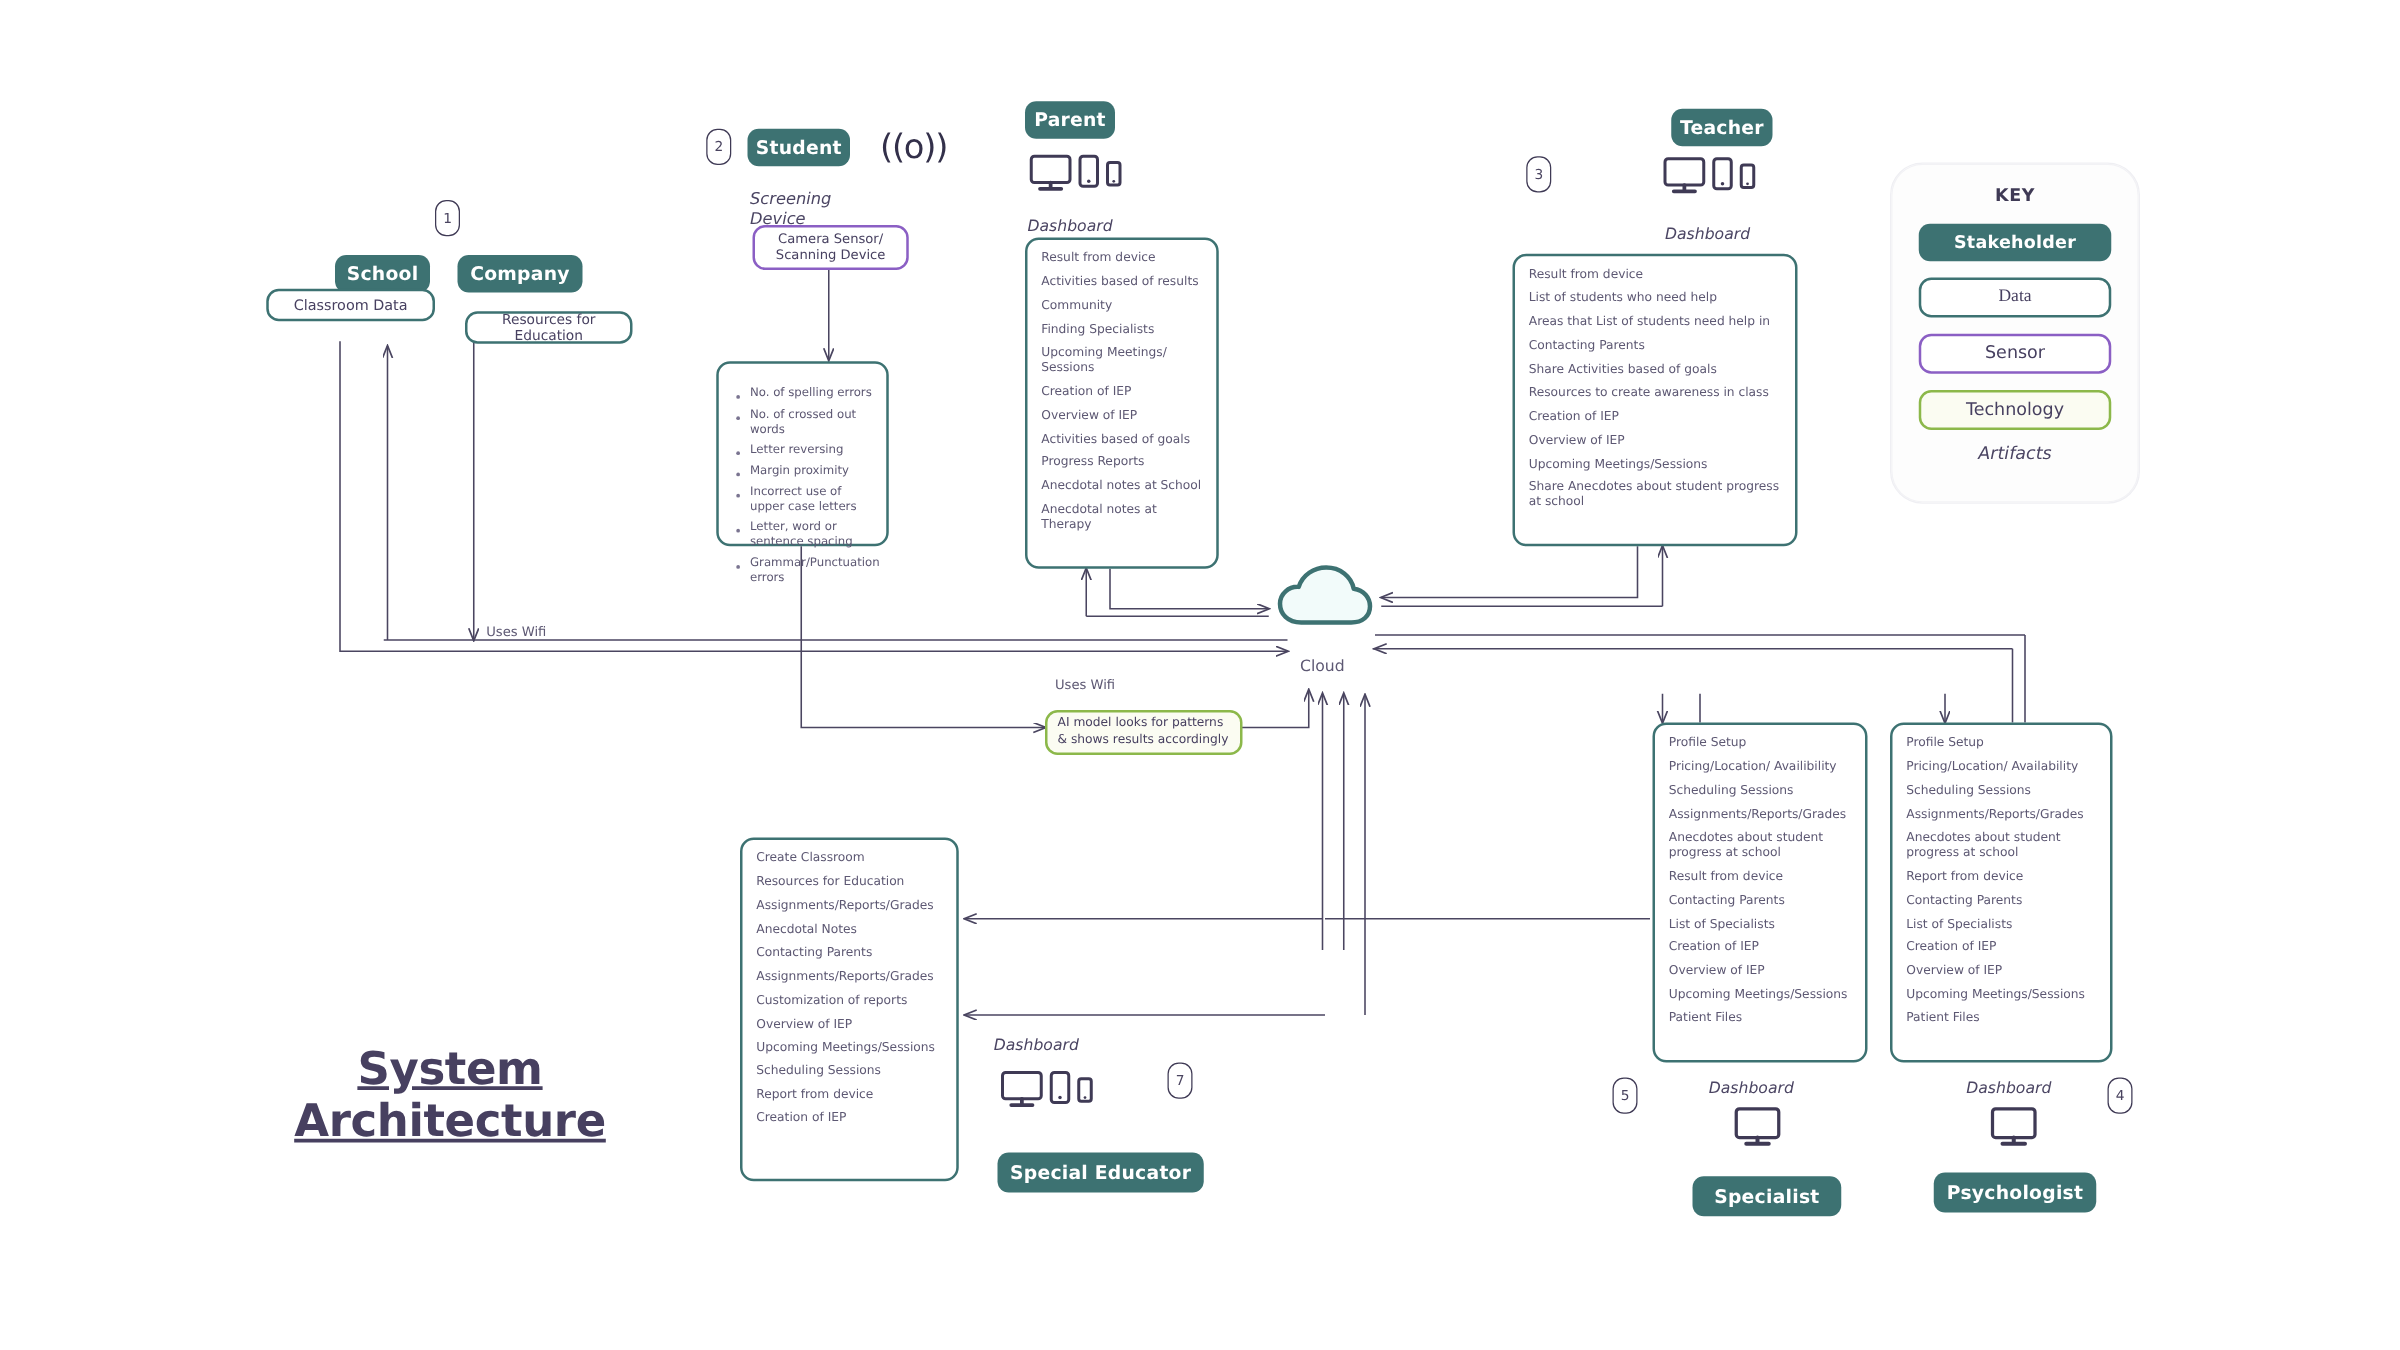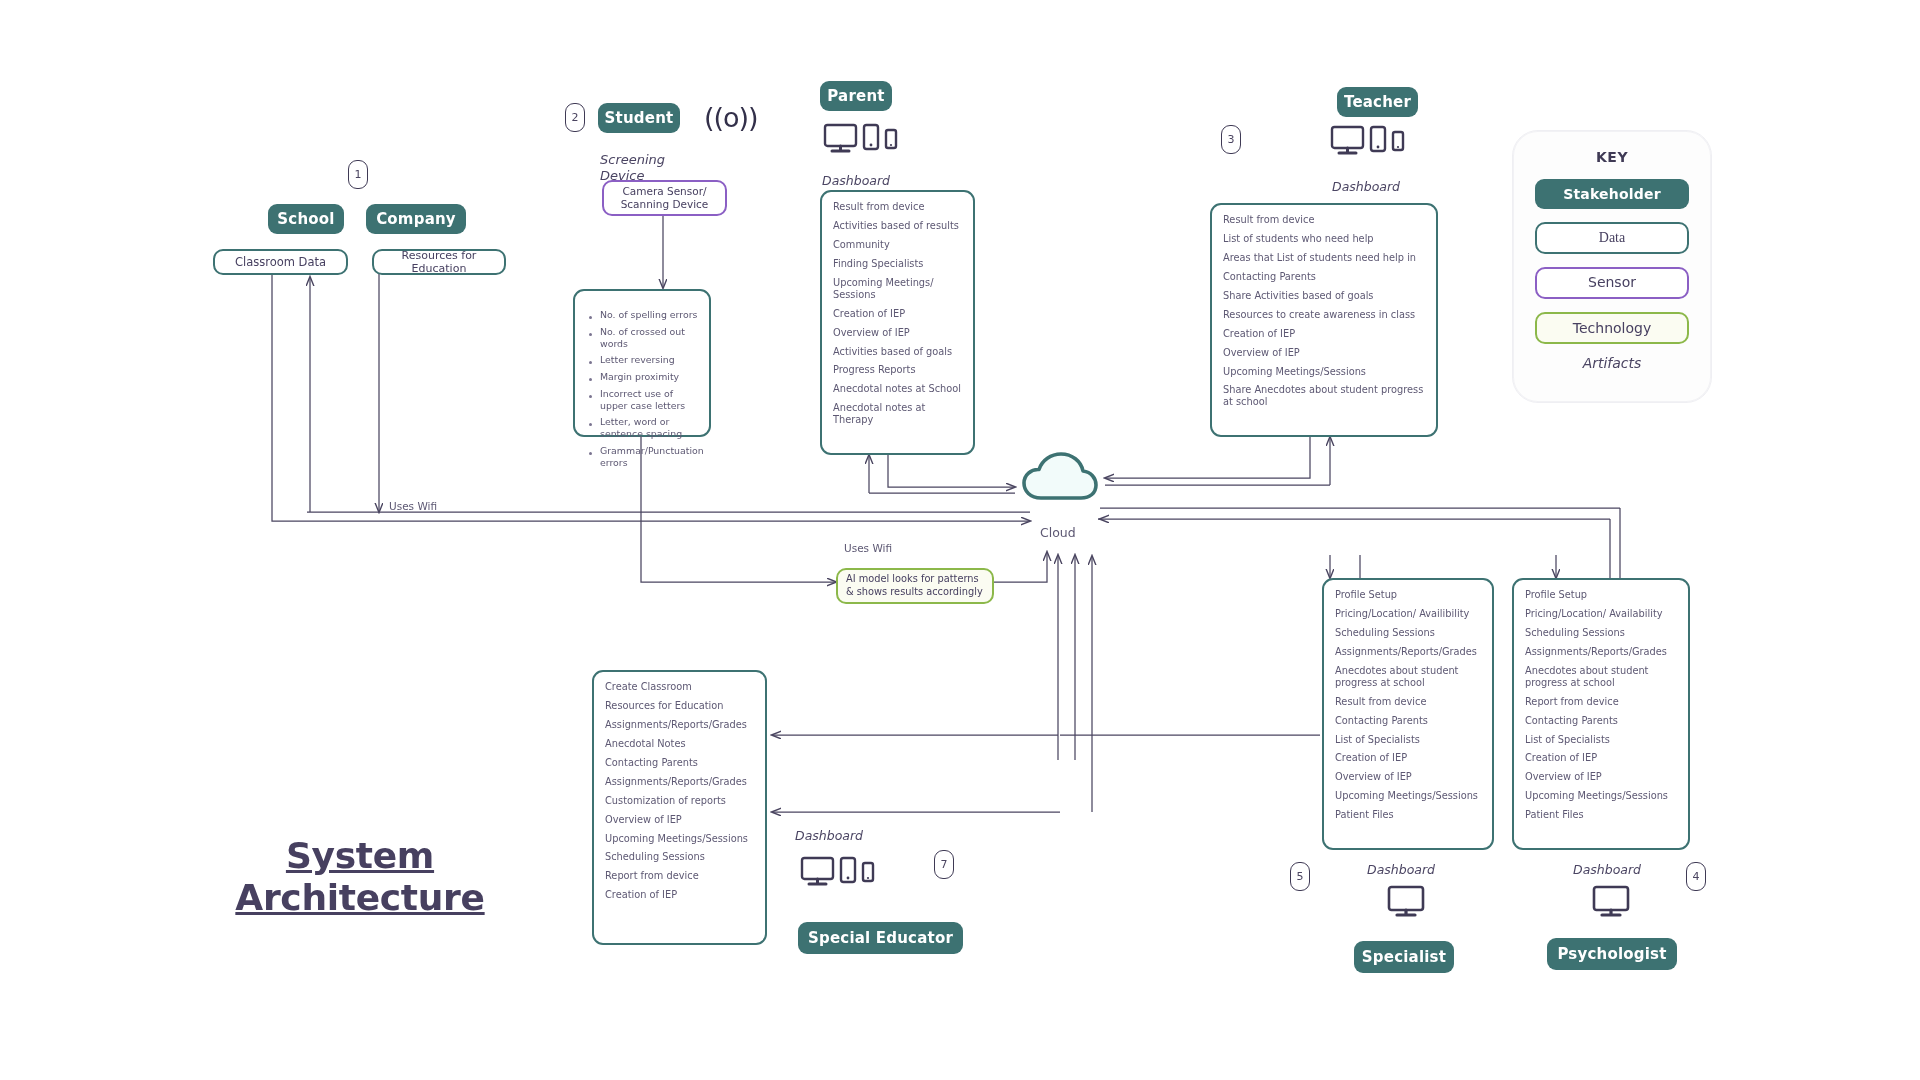--- a/index.html
+++ b/index.html
@@ -160,21 +160,21 @@
   <div class="abs badge" style="left:1290px;top:862px;width:20px;height:29px;">
     <span>5</span>
   </div>
   <div class="abs badge" style="left:1686px;top:862px;width:20px;height:29px;">
     <span>4</span>
   </div>
 
   <div class="abs stake" style="left:268px;top:204px;width:76px;height:30px;font-size:15px;">
     <span>School</span>
   </div>
-  <div class="abs data-box" style="left:213px;top:249px;width:135px;height:26px;font-size:11.5px;">
+  <div class="abs data-box" style="left:213px;top:231px;width:135px;height:26px;font-size:11.5px;">
     <span>Classroom Data</span>
   </div>
 
   <div class="abs stake" style="left:366px;top:204px;width:100px;height:30px;font-size:15px;">
     <span>Company</span>
   </div>
   <div class="abs data-box" style="left:372px;top:249px;width:134px;height:26px;font-size:11px;">
     <span>Resources for Education</span>
   </div>
 
@@ -344,21 +344,21 @@
     <span>Dashboard</span>
   </div>
   <div class="abs" style="left:1387px;top:884px;width:40px;height:34px;">
     <svg width="40" height="34" viewBox="0 0 40 34">
       <g fill="none" stroke="#3f3a55" stroke-width="2.6">
         <rect x="2" y="3" width="34" height="23" rx="2.5"></rect>
         <path d="M19,26 L19,30 M10,31 L28,31" stroke-linecap="round" stroke-width="3.2"></path>
       </g>
     </svg>
   </div>
-  <div class="abs stake" style="left:1354px;top:941px;width:100px;height:32px;font-size:15px;">
+  <div class="abs stake" style="left:1354px;top:941px;width:119px;height:32px;font-size:15px;">
     <span>Specialist</span>
   </div>
 
   <div class="abs panel" style="left:1512px;top:578px;width:178px;height:272px;font-size:9.8px;" id="psych-list">
       <div class="row">Profile Setup</div>
       <div class="row">Pricing/Location/ Availability</div>
       <div class="row">Scheduling Sessions</div>
       <div class="row">Assignments/Reports/Grades</div>
       <div class="row">Anecdotes about student progress at school</div>
       <div class="row">Report from device</div>

